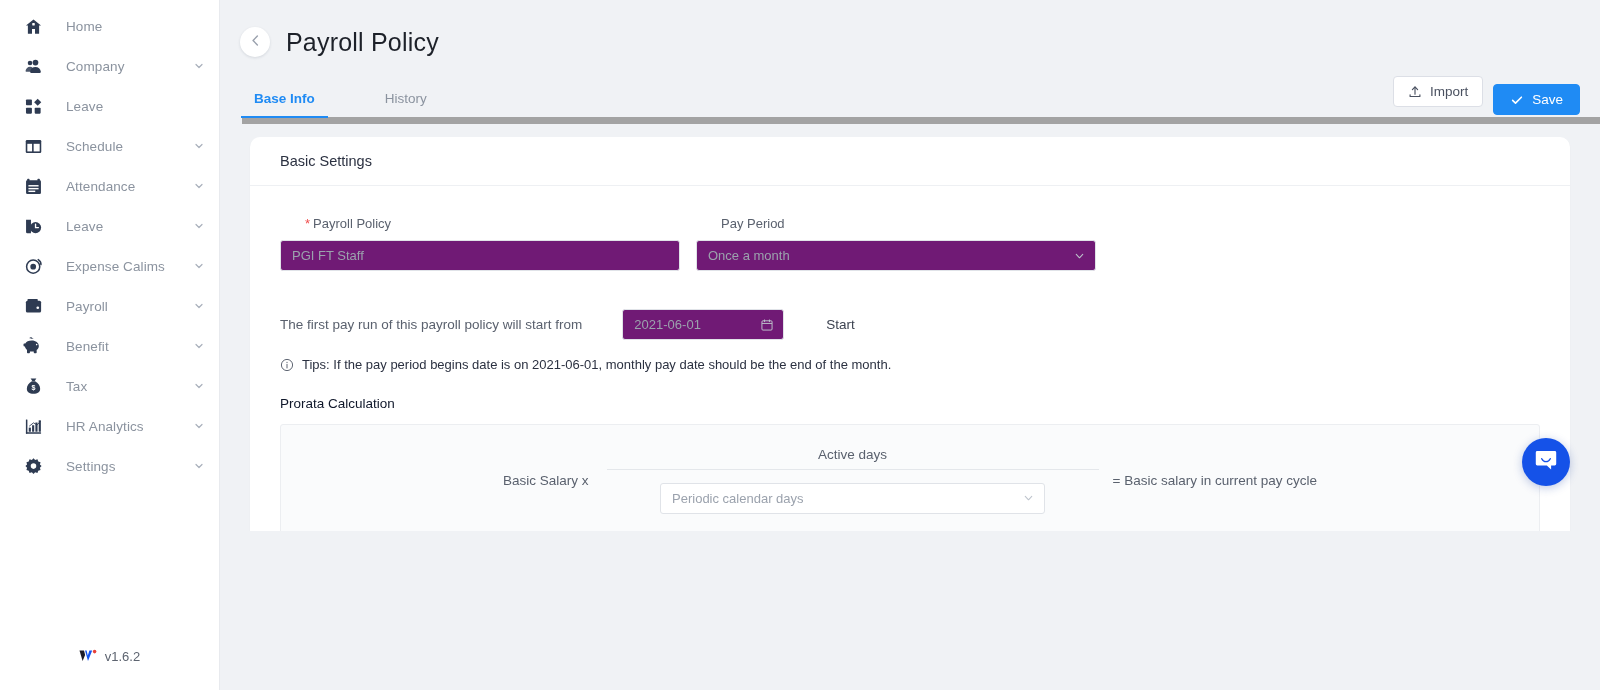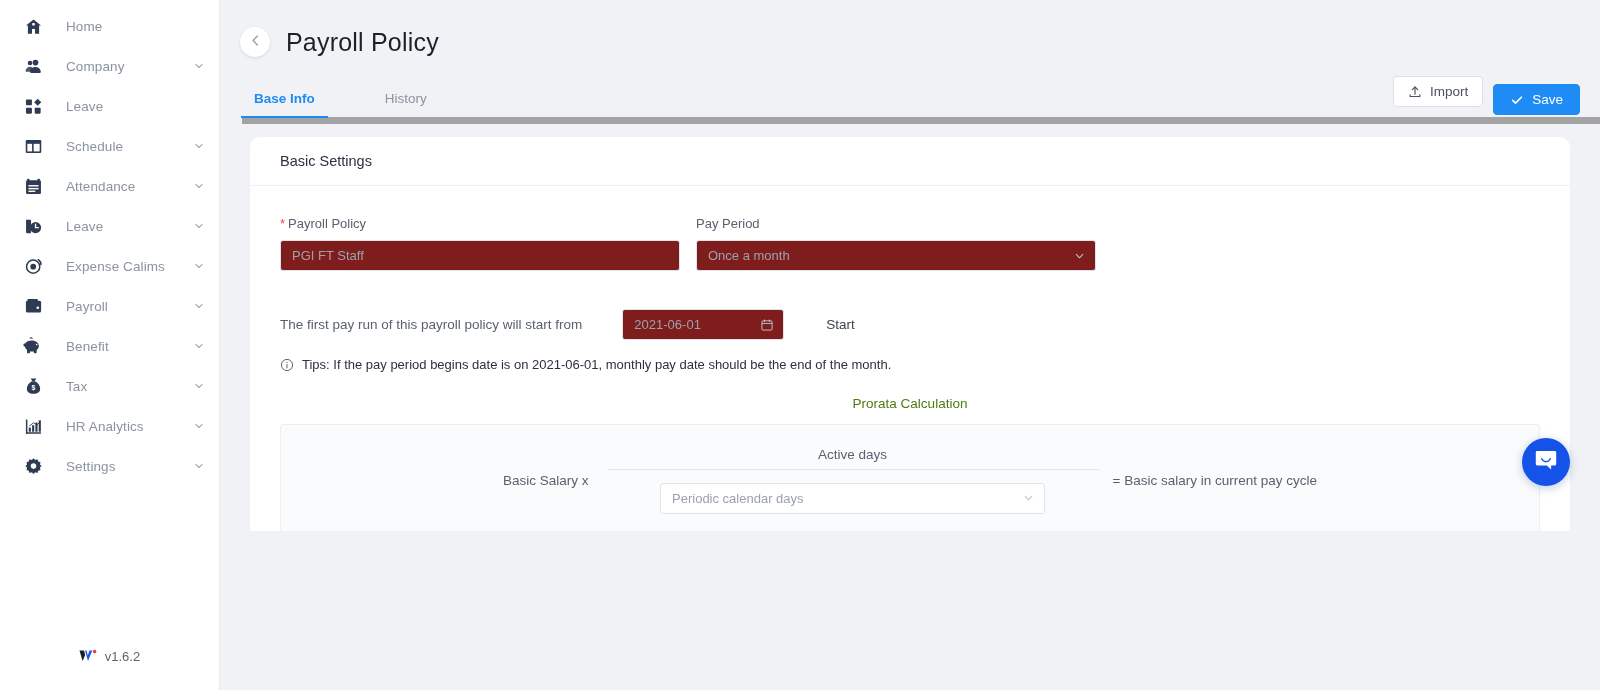--- a/index.html
+++ b/index.html
@@ -153,27 +153,28 @@
   .card-title { font-size: 14.5px; color: #2b3141; }
   .card-body { padding: 30px 30px 34px 30px; }
 
   
   .form-row { display: flex; gap: 16px; }
   .field { width: 400px; }
   .field-label {
     font-size: 13px; color: #5a616e;
     margin-bottom: 9px; display: block;
     white-space: nowrap;
+    margin-left: 25px;
   }
   .req { color: #f04b4b; margin-right: 3px; font-size: 13px; }
   .control {
     height: 31px;
     border: 1px solid #e0e3e8;
     border-radius: 3px;
-    background: #7f1d1d;
+    background: #701a75;
     display: flex; align-items: center;
     padding: 0 11px;
     font-size: 13px;
     color: #9ba2ad;
     cursor: text;
     position: relative;
   }
   .control.select { cursor: pointer; padding-right: 28px; }
   .control .val { flex: 1; white-space: nowrap; overflow: hidden; text-overflow: ellipsis; }
   .ctl-ico {
@@ -198,21 +199,21 @@
   .tips {
     display: flex; align-items: center; gap: 8px;
     margin-top: 17px;
     font-size: 13px; color: #2b3141;
   }
   .tips svg { display: block; color: #5a616e; flex: 0 0 14px; }
   .tips-text { white-space: nowrap; }
 
   .prorata-label {
     margin-top: 24px;
-    font-size: 13.5px; color: #4d7c0f; text-align: center;
+    font-size: 13.5px; color: #0f172a;
   }
   .prorata-box {
     margin-top: 13px;
     border: 1px solid #eceef1;
     background: #fafbfc;
     border-radius: 3px;
     height: 118px;
     position: relative;
     display: flex; align-items: center; justify-content: center;
   }

